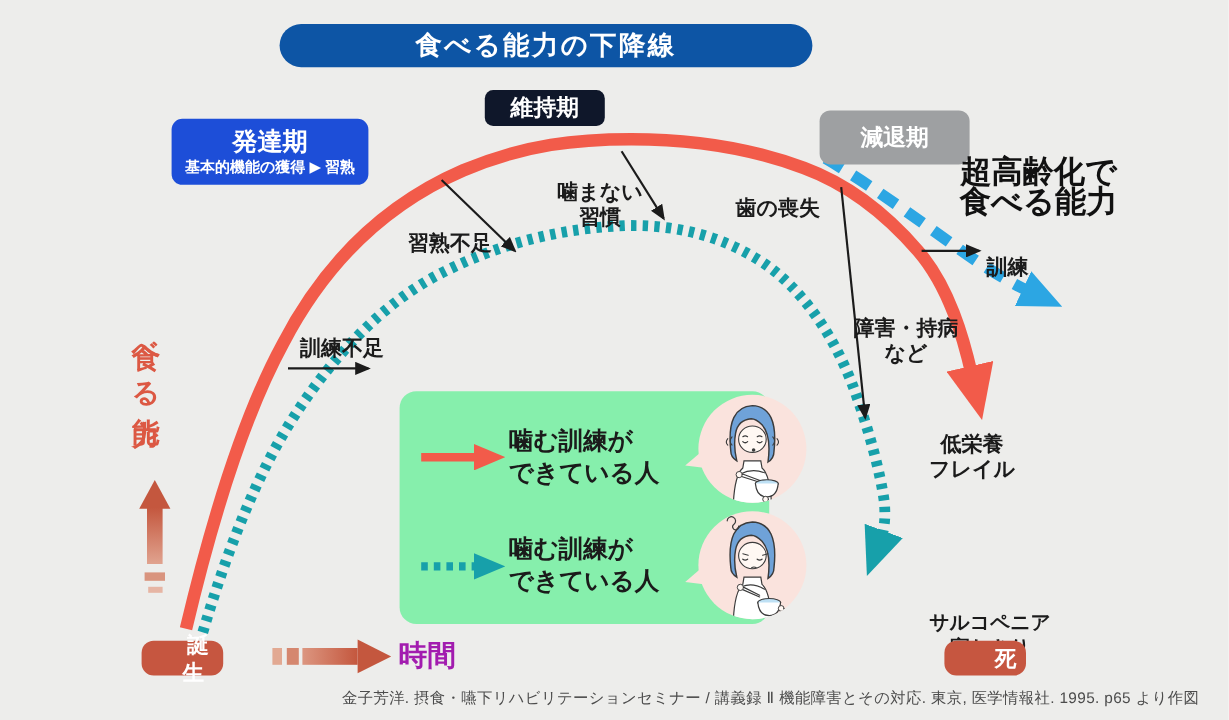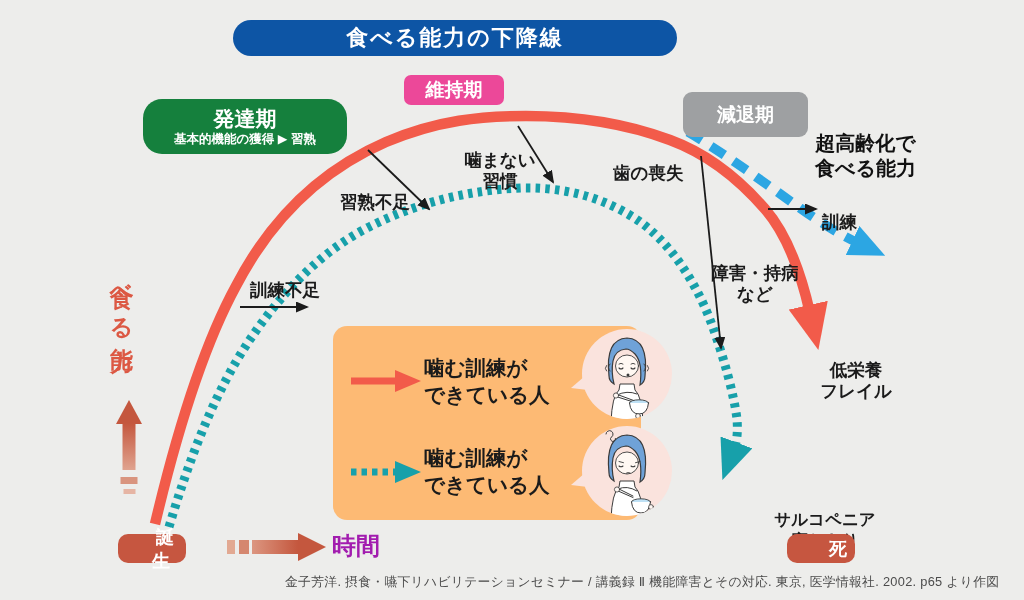--- a/index.html
+++ b/index.html
@@ -11,40 +11,40 @@
   .label { position:absolute; font-weight:700; color:#1B1B1B; white-space:nowrap; }
   .ann { font-size:17.5px; line-height:21px; }
   .center { text-align:center; white-space:normal; }
 
   .title-banner { position:absolute; left:233px; top:20px; width:444px; height:36px;
     background:#0D55A5; border-radius:18px; color:#fff; font-weight:700; font-size:22px;
     display:flex; align-items:center; justify-content:center; letter-spacing:2px; }
 
   .stage-box { position:absolute; color:#fff; font-weight:700; display:flex;
     flex-direction:column; align-items:center; justify-content:center; }
-  .box-develop { left:143px; top:99px; width:204px; height:55px; background:#15803d; border-radius:19px; }
+  .box-develop { left:143px; top:99px; width:164px; height:55px; background:#1d4ed8; border-radius:9px; }
   .box-develop .big { font-size:21px; line-height:25px; }
   .box-develop .sub { font-size:12.5px; line-height:17px; }
-  .box-maintain { left:404px; top:75px; width:100px; height:30px; background:#ec4899; border-radius:7px; font-size:19px; }
+  .box-maintain { left:404px; top:75px; width:100px; height:30px; background:#0f172a; border-radius:7px; font-size:19px; }
   .box-decline { left:683px; top:92px; width:125px; height:45px; background:#9EA0A2; border-radius:9px; font-size:19px; }
 
-  .target-note { left:788px; top:131px; width:155px; font-size:20px; line-height:25px; color:#111; }
+  .target-note { left:788px; top:131px; width:155px; font-size:26px; line-height:25px; color:#111; }
 
   .y-axis-label { left:110px; top:268px; writing-mode:vertical-rl; text-orientation:upright;
     color:#DC5843; font-size:23px; letter-spacing:3px; line-height:1; }
 
   .axis-box { position:absolute; width:68px; height:29px; background:#C65640; border-radius:10px;
     color:#fff; font-weight:700; font-size:18px; display:flex; align-items:center; justify-content:center;
     letter-spacing:4px; text-indent:4px;padding-left:34px; }
   .birth-box { left:118px; top:534px; }
   .death-box { left:787px; top:534px; }
   .time-label { left:332px; top:530px; color:#a21caf; font-size:24px; }
 
   .legend-card { position:absolute; left:333px; top:326px; width:308px; height:194px;
-    background:#fdba74; border-radius:14px; }
+    background:#86efac; border-radius:14px; }
   .legend-card .ltext { position:absolute; font-weight:700; font-size:20.5px; line-height:27px; color:#1B1B1B; }
   .legend-arrow { position:absolute; }
   .illus { position:absolute; }
 
   .citation { position:absolute; left:285px; top:574px; font-size:12.8px; color:#4C4C4C;
     font-weight:400; letter-spacing:0.3px; }
 </style>
 </head>
 <body>
 
@@ -126,21 +126,21 @@
     <span>噛まない</span><br>
     <span>習慣</span>
   </div>
   <div class="label ann" style="left:613px; top:163px;">歯の喪失</div>
   <div class="label ann" style="left:250px; top:280px;">訓練不足</div>
   <div class="label ann center" style="left:698px; top:263px; width:114px;">
     <span>障害・持病</span><br>
     <span>など</span>
   </div>
   <div class="label ann" style="left:786px; top:212px;margin-left:36px;">訓練</div>
-  <div class="label ann center" style="left:802px; top:360px; width:108px;text-align:center;">
+  <div class="label ann center" style="left:756px; top:360px; width:108px;text-align:center;">
     <span>低栄養</span><br>
     <span>フレイル</span>
   </div>
   <div class="label ann center" style="left:760px; top:461px; width:130px; font-size:16.5px;margin-top:48px;">
     <span>サルコペニア</span><br>
     <span>寝たきり</span>
   </div>
 
   <div class="label y-axis-label">食べる能力</div>
   <div class="axis-box birth-box">誕生</div>
@@ -209,14 +209,14 @@
         <path d="M72,68 Q62,62 53,66" stroke-width="1"></path>
         <path d="M52,65 L68,73 M52,67.5 L68,74.5" stroke-width="1"></path>
         <circle cx="52" cy="66.5" r="2.6" fill="#FFF8F3" stroke-width="0.8"></circle>
         <ellipse cx="76" cy="79" rx="9.5" ry="3.2" fill="#BEE0F4" stroke-width="0.9"></ellipse>
         <path d="M66.5,79 Q67.5,90 76,90 Q84.5,90 85.5,79" fill="#FFFFFF" stroke-width="1"></path>
         <circle cx="86" cy="84" r="2.4" fill="#FFF8F3" stroke-width="0.8"></circle>
       </g>
     </svg>
   </div>
 
-  <div class="citation">金子芳洋. 摂食・嚥下リハビリテーションセミナー / 講義録 Ⅱ 機能障害とその対応. 東京, 医学情報社. 2002. p65 より作図</div>
+  <div class="citation">金子芳洋. 摂食・嚥下リハビリテーションセミナー / 講義録 Ⅱ 機能障害とその対応. 東京, 医学情報社. 1995. p65 より作図</div>
 </div>
 
 </body></html>

